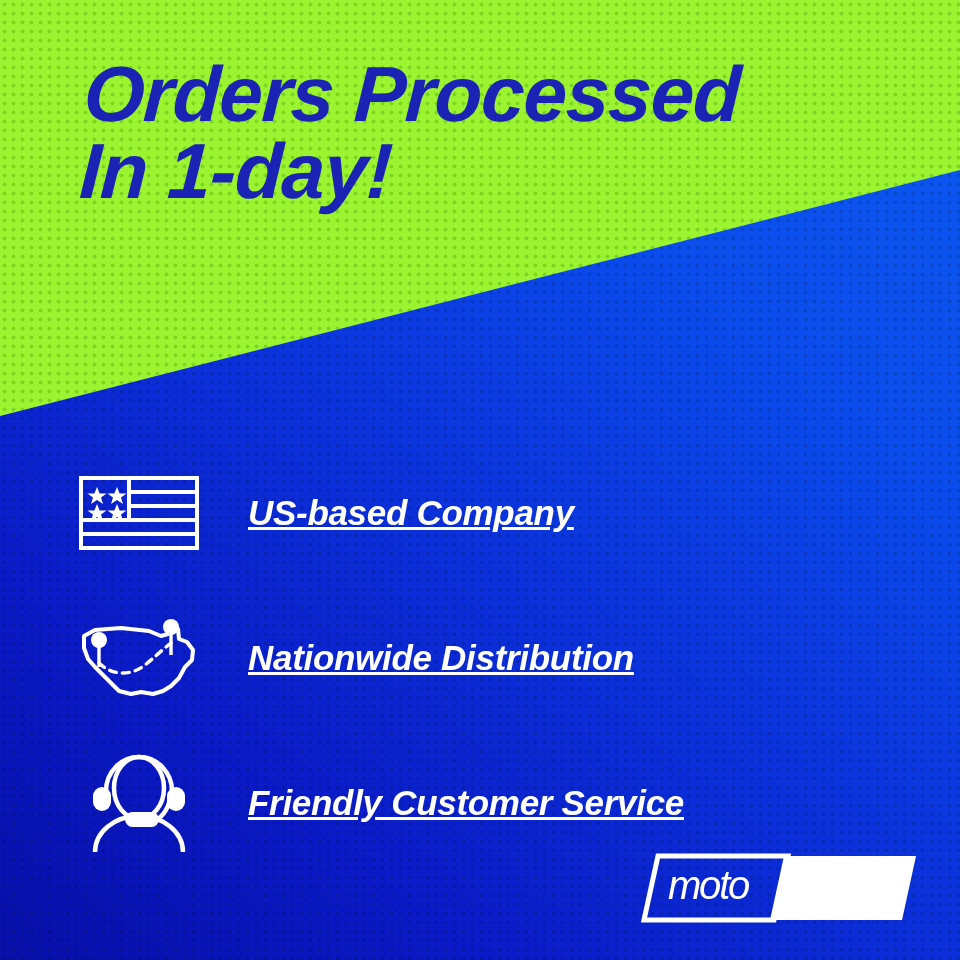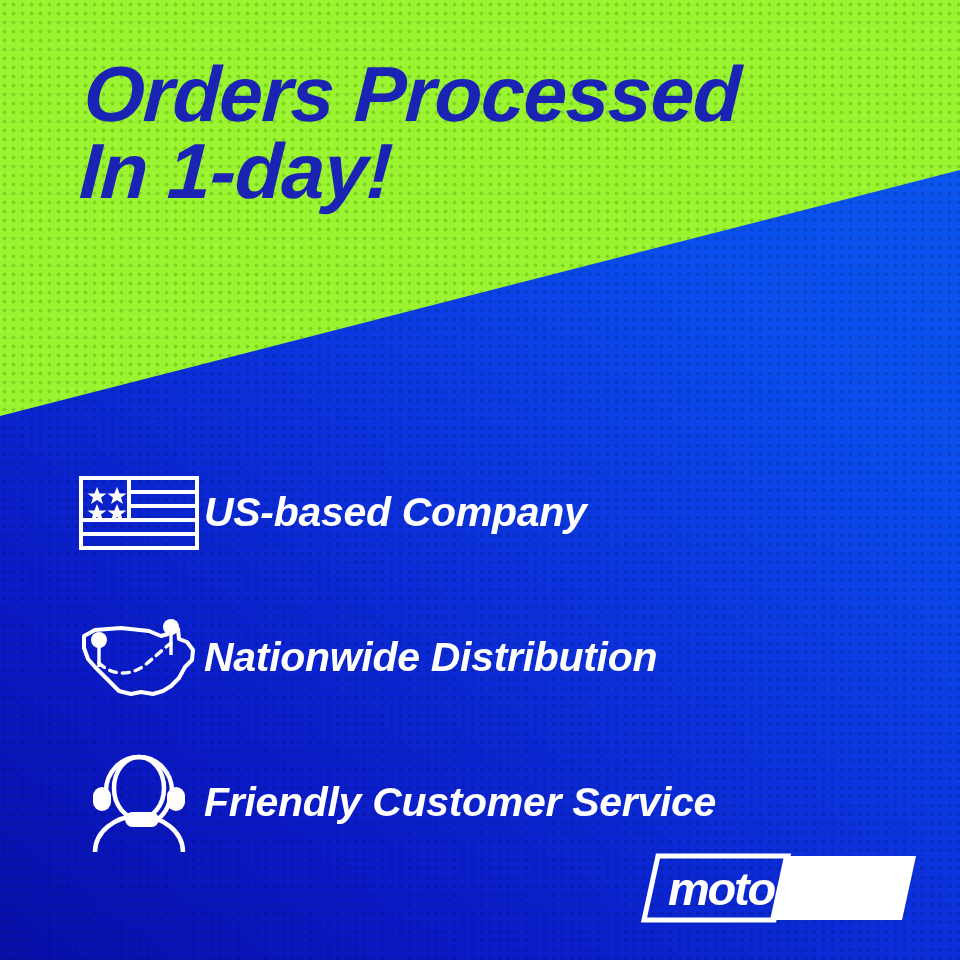--- a/index.html
+++ b/index.html
@@ -83,41 +83,43 @@
   }
   .feature-icon {
     width: 130px;
     margin-left: 74px;
     display: flex;
     align-items: center;
     justify-content: center;
     flex: none;
   }
   .feature-label {
+    margin-left: 44px;
     color: #ffffff;
     font-weight: bold;
     font-style: italic;
-    font-size: 41px;
+    font-size: 35px;
     letter-spacing: -0.3px;
     white-space: nowrap;
+    text-decoration: underline;
   }
 
   
   .logo {
     position: absolute;
     left: 640px;
     top: 852px;
     width: 280px;
     height: 72px;
   }
   .logo-text-moto, .logo-text-now {
     position: absolute;
-    font-weight: bold;
+    font-weight: normal;
     font-style: italic;
-    font-size: 47px;
+    font-size: 40px;
     letter-spacing: -2.2px;
     line-height: 1;
   }
   .logo-text-moto {
     left: 28px;
     top: 13px;
     color: #ffffff;
   }
   .logo-text-now {
     left: 152px;

